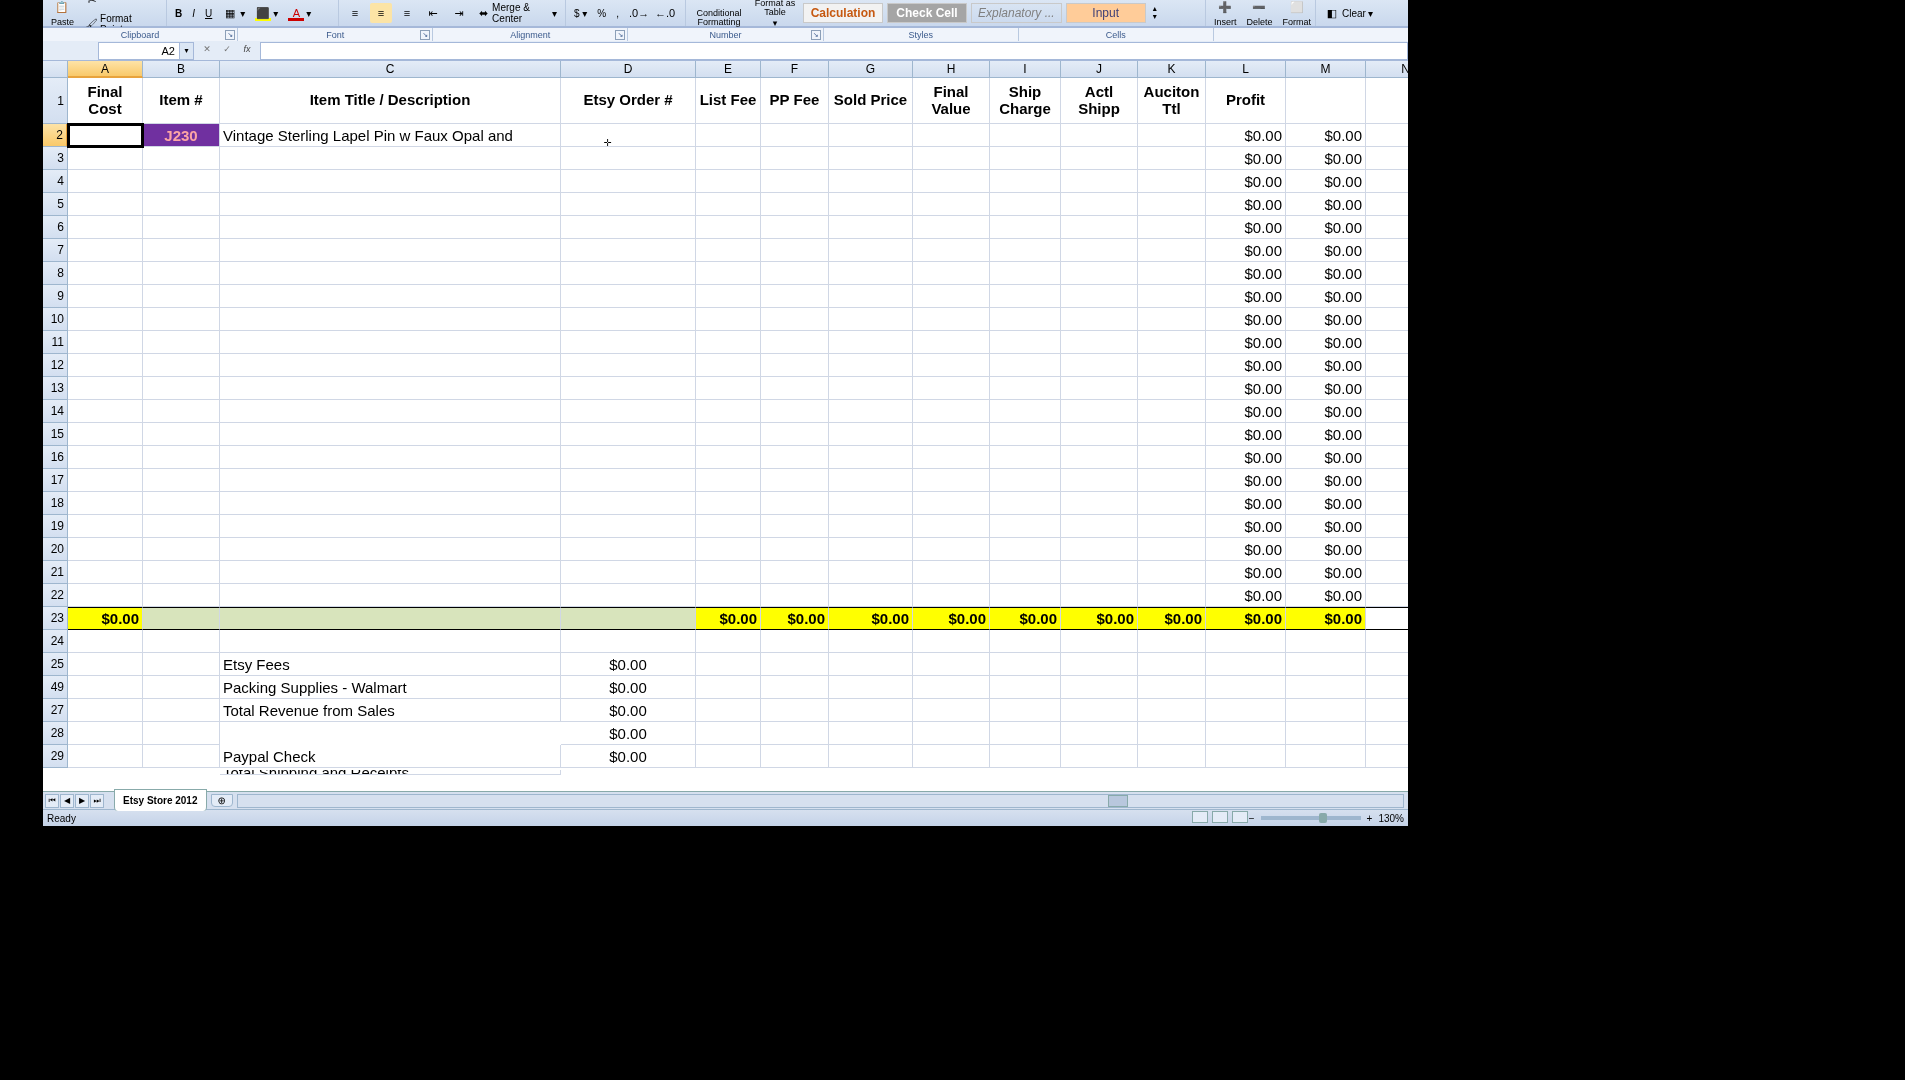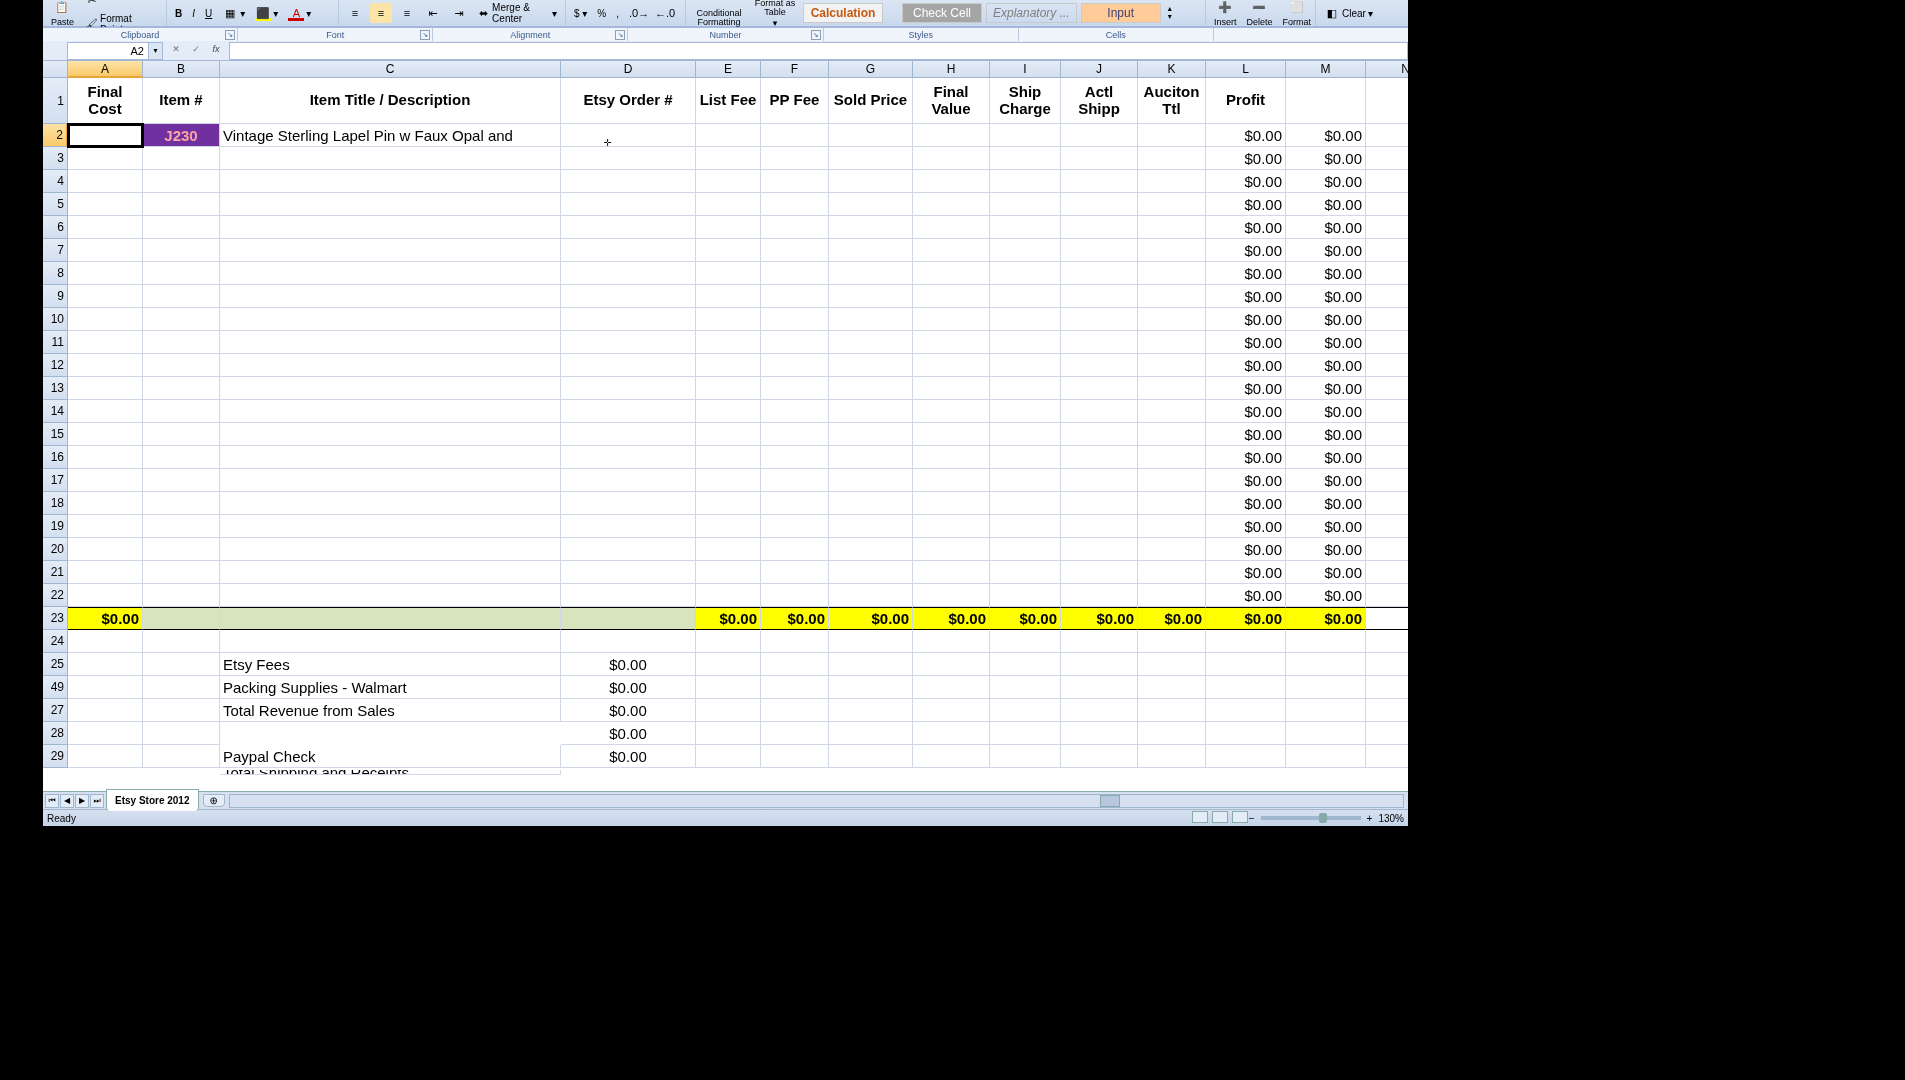--- a/index.html
+++ b/index.html
@@ -89,21 +89,21 @@
   background: #e4ecf7;
   border-bottom: 1px solid #a5b8d9;
   display: flex;
   align-items: center;
 }
 .namebox {
   width: 82px;
   height: 18px;
   background: #fff;
   border: 1px solid #a5b8d9;
-  margin-left: 24px;
+  margin-left: 55px;
   font-size: 11px;
   padding: 0 4px;
   display:flex;
   align-items:center;
   justify-content:flex-end;
 }
 .namebox-dd {
   width: 14px;
   height: 18px;
   background: #dbe6f4;
@@ -206,20 +206,21 @@
 .tabnav { display:flex; padding:0 2px; gap:1px;}
 .tabnav span { width:14px; height:14px; border:1px solid #9eb6ce; background:#e4ecf7; text-align:center; font-size:8px; line-height:12px;}
 .sheettab {
   background: #fff;
   border: 1px solid #8aa;
   border-bottom: none;
   padding: 5px 8px;
   font-weight: bold;
   border-radius: 0 0 4px 4px;
   transform: translateY(-1px);
+  margin-left: 8px;
 }
 .hscroll { flex:1; height:14px; background: #d6e0ef; border:1px solid #9eb6ce; margin:0 4px; position:relative;}
 .hscroll-thumb { position:absolute; left:870px; width:20px; top:0; bottom:0; background:#b8c7dd; border:1px solid #8aa;}
 
 .statusbar {
   height: 17px;
   background: linear-gradient(#d6e0ef,#c5d3e8);
   border-top: 1px solid #9eb6ce;
   display: flex;
   align-items: center;
@@ -294,21 +295,21 @@
           <span class="small-ic">.0→</span>
         </span>
       <span class="ribbon-btn">
           <span class="small-ic">←.0</span>
         </span>
     </div>
     <div class="ribbon-group" style="width:520px;">
       <div class="ribbon-btn" style="flex-direction:column;width:56px;font-size:9px;text-align:center;line-height:1;"><span style="white-space:normal;margin-top:20px;">Conditional Formatting</span>▾</div>
       <div class="ribbon-btn" style="flex-direction:column;width:48px;font-size:9px;text-align:center;line-height:1;"><span style="white-space:normal;">Format as Table</span>▾</div>
       <div class="style-btn" style="background:#f2f2f2;color:#c65911;font-weight:bold;font-style:normal;">Calculation</div>
-      <div class="style-btn" style="background:#a5a5a5;color:#fff;font-weight:normal;font-style:normal;margin-left:15px;">Check Cell</div>
+      <div class="style-btn" style="background:#a5a5a5;color:#fff;font-weight:bold;font-style:normal;">Check Cell</div>
       <div class="style-btn" style="color:#808080;">Explanatory ...</div>
       <div class="style-btn" style="background:#ffcc99;color:#3f3f76;font-style:normal;">Input</div>
       <div class="ribbon-btn" style="flex-direction:column;font-size:8px;line-height:1;">▴<br>▾</div>
     </div>
     <div class="ribbon-group" style="width:110px;flex-direction:row;">
       <div class="ribbon-btn" style="flex-direction:column;font-size:9px;">
           <span class="small-ic">➕</span>
           <span>Insert</span>
         </div>
       <div class="ribbon-btn" style="flex-direction:column;font-size:9px;">

